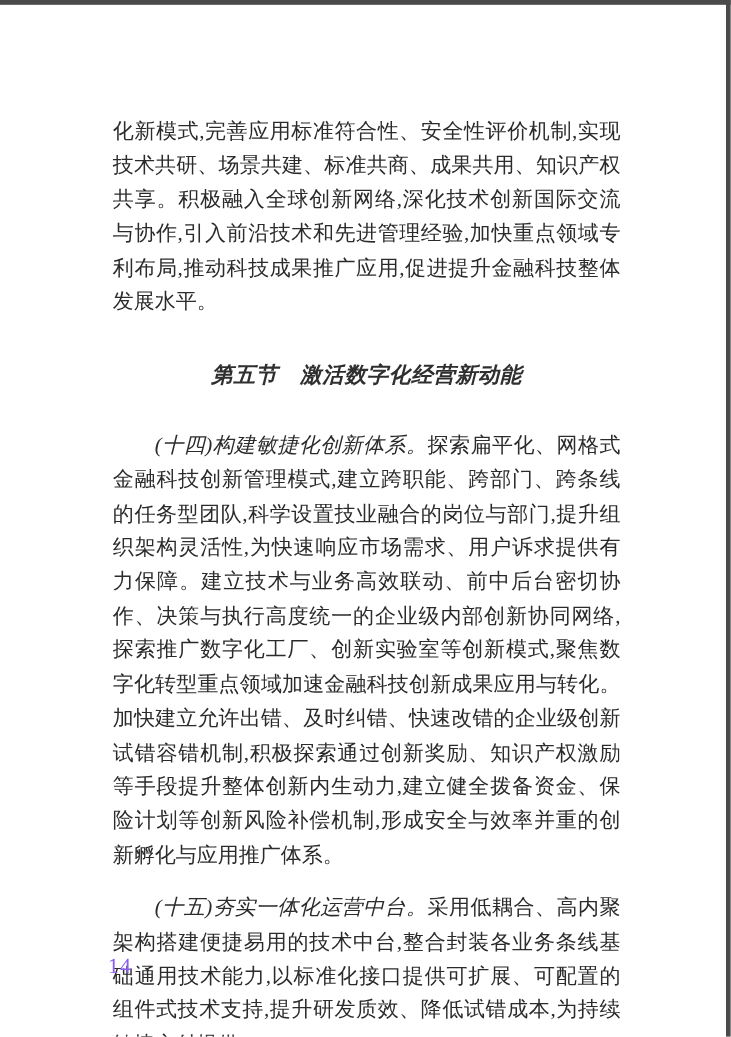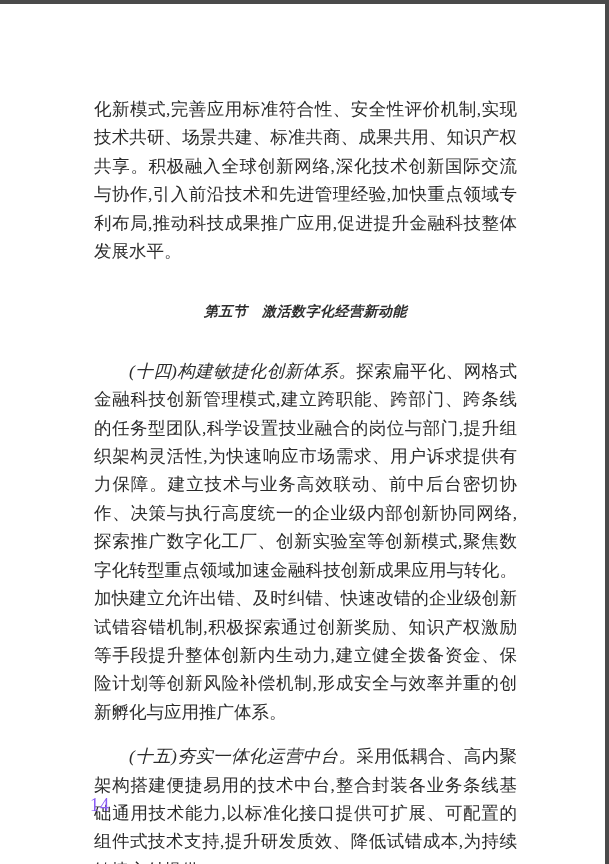--- a/index.html
+++ b/index.html
@@ -26,21 +26,21 @@
     width: 455px;
     color: #2b2b2b;
     font-size: 17.5px;
     line-height: 28.4px;
     text-align: justify;
     text-justify: inter-ideograph;
   }
   .content p { margin: 16px; }
   .para-indent { text-indent: 2em; }
   .section-heading {
-    font-size: 14px;
+    font-size: 18px;
     font-weight: bold;
     font-style: italic;
     text-align: center;
     text-indent: 0;
     letter-spacing: 0.5px;
     margin-top: 33px !important;
     margin-bottom: 30px !important;
     color: #2f2f2f;
   }
   .lead-kai { font-style: italic; }

